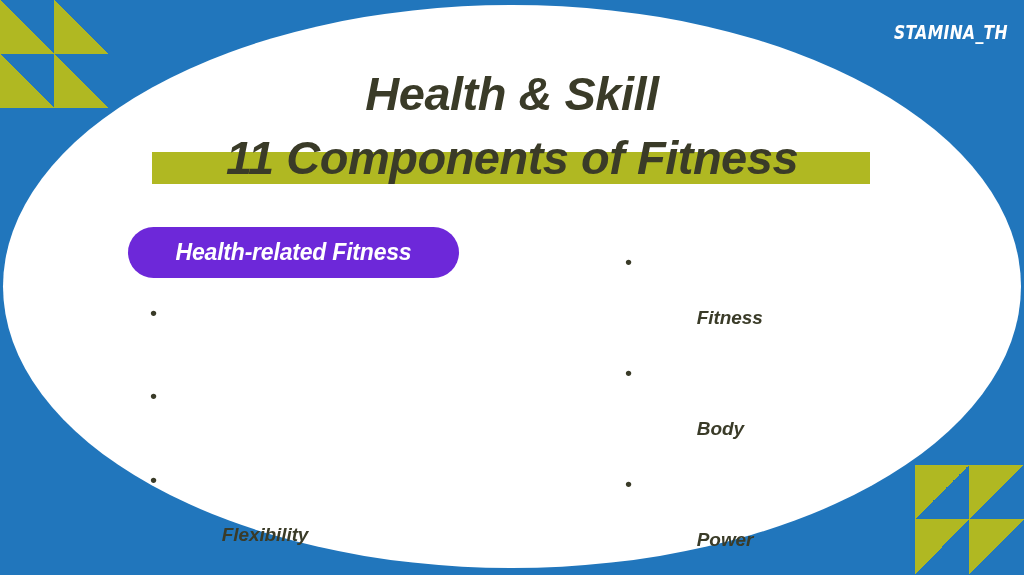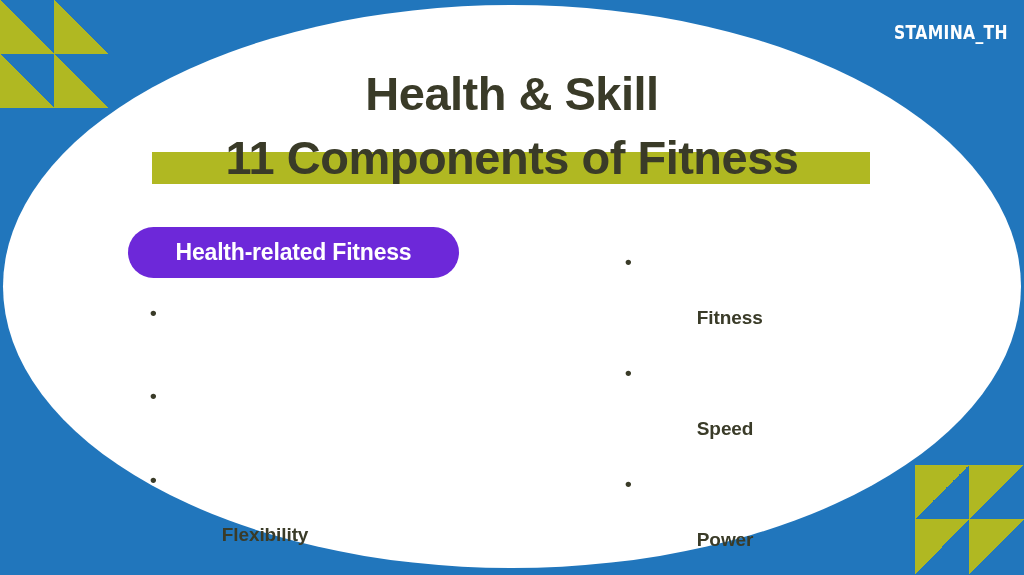--- a/index.html
+++ b/index.html
@@ -10,20 +10,21 @@
   body {
     font-family: "Liberation Sans", sans-serif;
   }
 
   #poster {
     position: relative;
     width: 1024px;
     height: 575px;
     overflow: hidden;
     background: #2176BC;
+    font-style: italic;
   }
 
   
   .corner-pattern {
     position: absolute;
     width: 108px;
     height: 108px;
     display: grid;
     grid-template-columns: 54px 54px;
     grid-template-rows: 54px 54px;
@@ -209,21 +210,21 @@
     </div>
 
     <div id="column-skill" class="column">
       <ul id="list-skill" class="bullet-list">
         <li class="bullet-item">
           <span class="bullet-dot">•</span>
           <span class="bullet-text">Fitness</span>
         </li>
         <li class="bullet-item">
           <span class="bullet-dot">•</span>
-          <span class="bullet-text">Speed</span>
+          <span class="bullet-text">Body</span>
         </li>
         <li class="bullet-item">
           <span class="bullet-dot">•</span>
           <span class="bullet-text">Power</span>
         </li>
 
       </ul>
     </div>
 
   </div>

